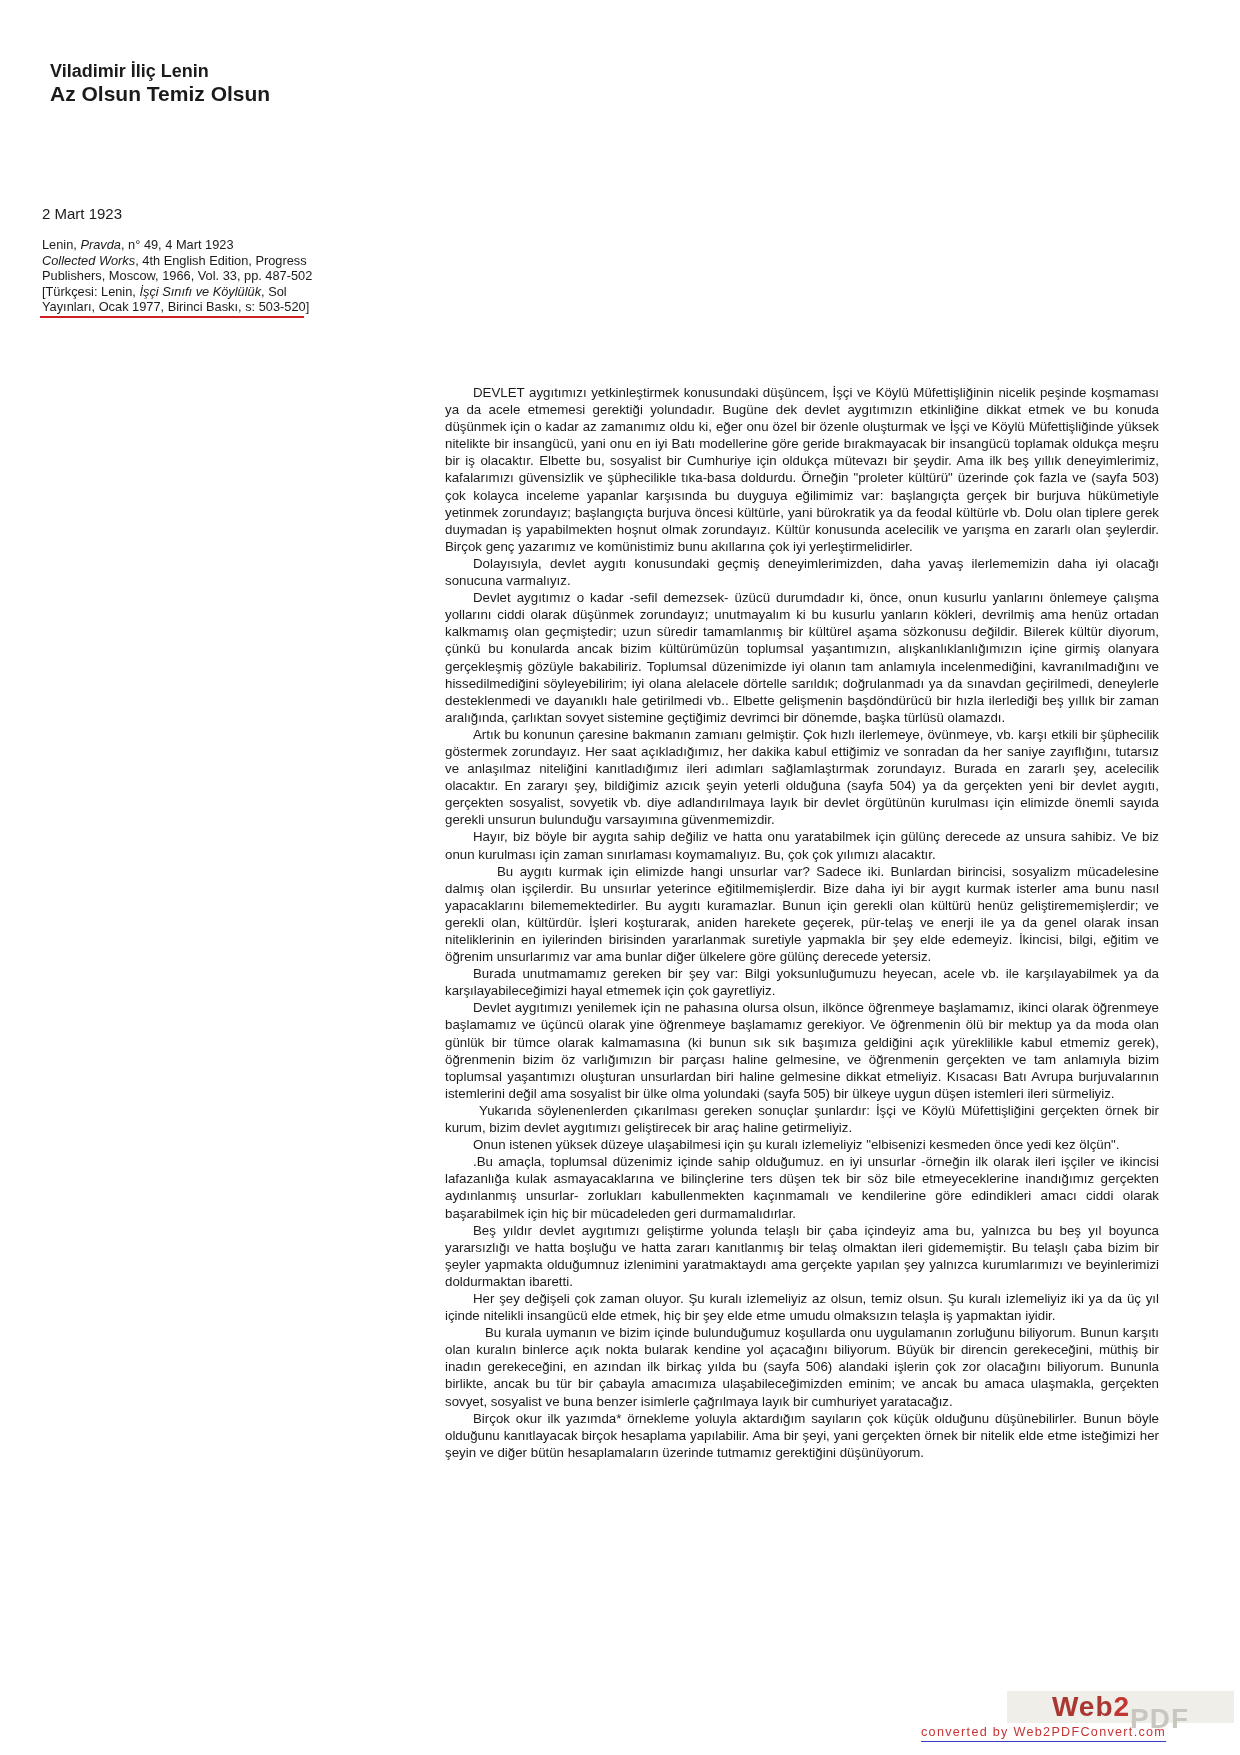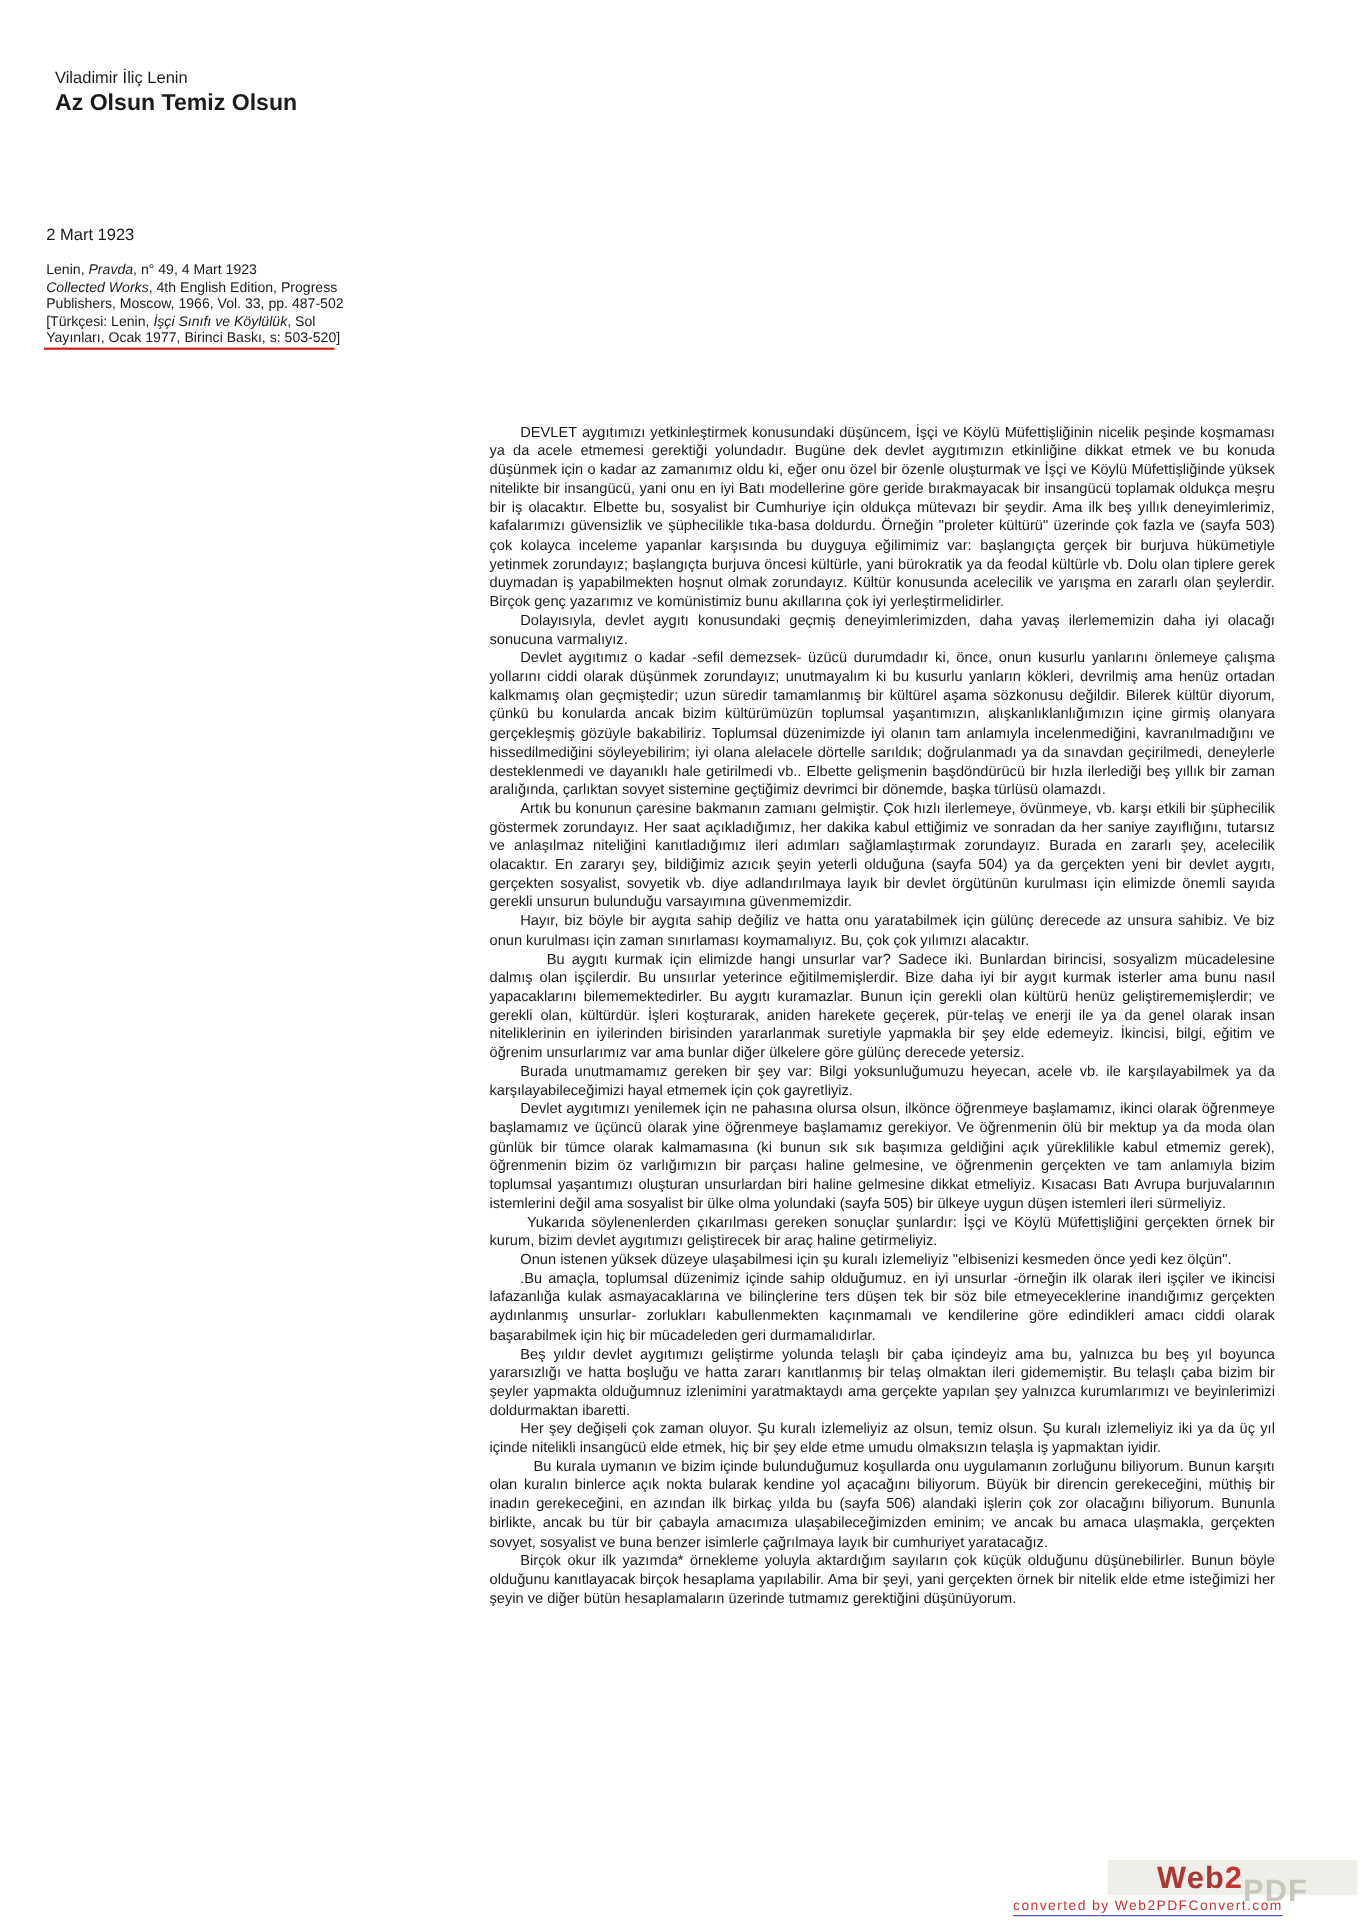--- a/index.html
+++ b/index.html
@@ -16,21 +16,21 @@
   .page{
     position:relative;
     width:1240px;
     height:1755px;
     background:#ffffff;
     font-family:"Liberation Sans", sans-serif;
     color:var(--text);
     overflow:hidden;
   }
   .header-block{position:absolute;left:50px;top:62px;}
-  .author{font-size:15px;font-weight:normal;line-height:18px;}
+  .author{font-size:18px;font-weight:bold;line-height:18px;}
   .doc-title{font-size:21px;font-weight:bold;line-height:24px;margin:2px 0 0 0;}
   .date-line{position:absolute;left:42px;top:206px;font-size:15px;line-height:15px;}
   .citation{position:absolute;left:42px;top:237px;width:280px;font-size:12.8px;line-height:15.6px;}
   .citation em{font-style:italic;}
   .red-rule{position:absolute;left:40px;top:316px;width:264px;height:2px;background:var(--rule_red);}
   .article{
     position:absolute;left:445px;top:384px;width:714px;
     font-size:13.3px;line-height:17.1px;text-align:justify;
   }
   .article p{margin:0;padding:0;}

